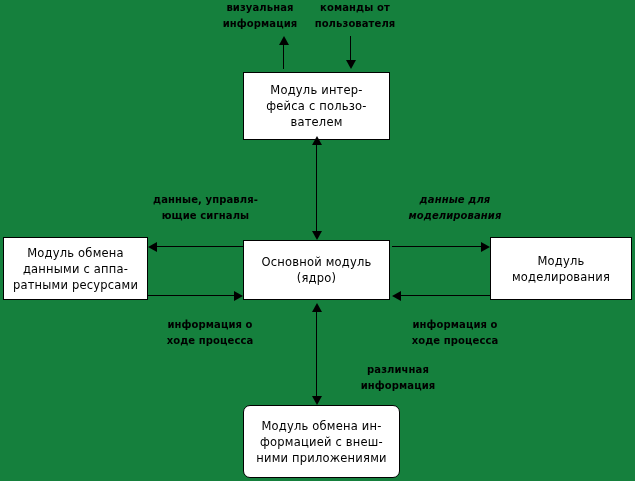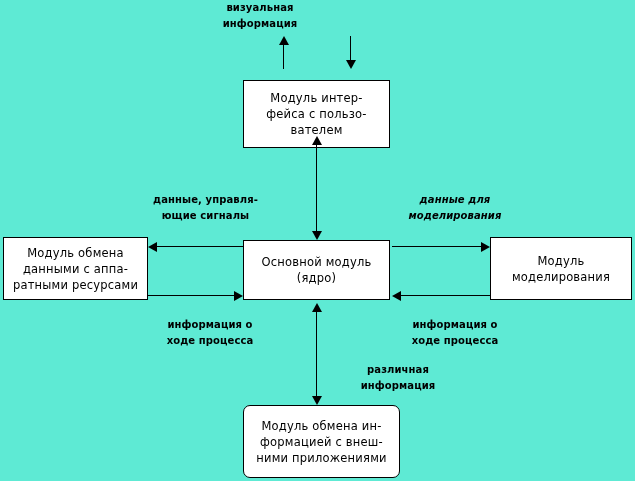--- a/index.html
+++ b/index.html
@@ -4,21 +4,21 @@
 <style>
   html, body {
     margin: 0;
     padding: 0;
     background: #FF00FF;
   }
   #canvas {
     position: relative;
     width: 635px;
     height: 481px;
-    background: #5eead4;
+    background: #15803d;
     overflow: hidden;
     font-family: "DejaVu Sans", sans-serif;
   }
   .box {
     position: absolute;
     background: #FFFFFF;
     border: 1px solid #000000;
     box-sizing: border-box;
     display: flex;
     align-items: center;
@@ -89,22 +89,24 @@
 <div id="canvas">
 
   <div class="vline" style="left:283px; top:40px; height:29px;"></div>
   <div class="ah ah-up" style="left:279px; top:36px;"></div>
 
   <div class="vline" style="left:350px; top:36px; height:28px;"></div>
   <div class="ah ah-down" style="left:346px; top:60px;"></div>
 
   <div class="elabel" style="left:200px; top:0px; width:120px;">визуальная
 информация</div>
+  <div class="elabel" style="left:295px; top:0px; width:120px;">команды от
+пользователя</div>
 
-  <div class="box" style="left:243px; top:80px; width:147px; height:68px;">
+  <div class="box" style="left:243px; top:72px; width:147px; height:68px;">
     <span class="txt">Модуль интер-
 фейса с пользо-
 вателем</span>
   </div>
 
   <div class="vline" style="left:316px; top:140px; height:97px;"></div>
   <div class="ah ah-up" style="left:312px; top:136px;"></div>
   <div class="ah ah-down" style="left:312px; top:231px;"></div>
 
   <div class="elabel" style="left:133px; top:192px; width:145px;">данные, управля-

